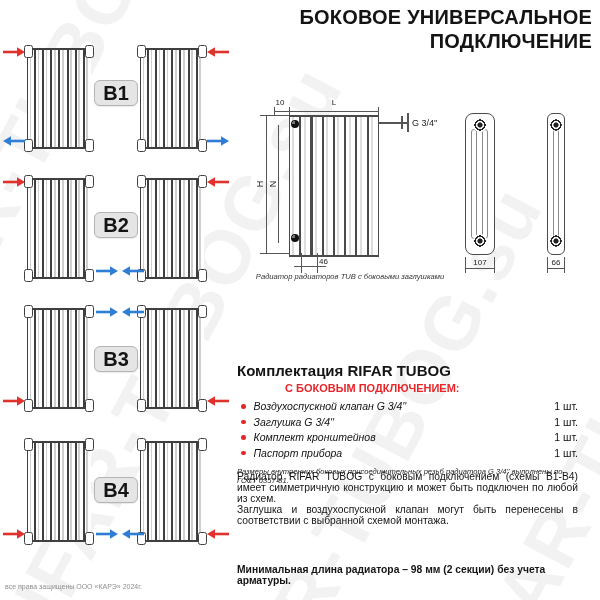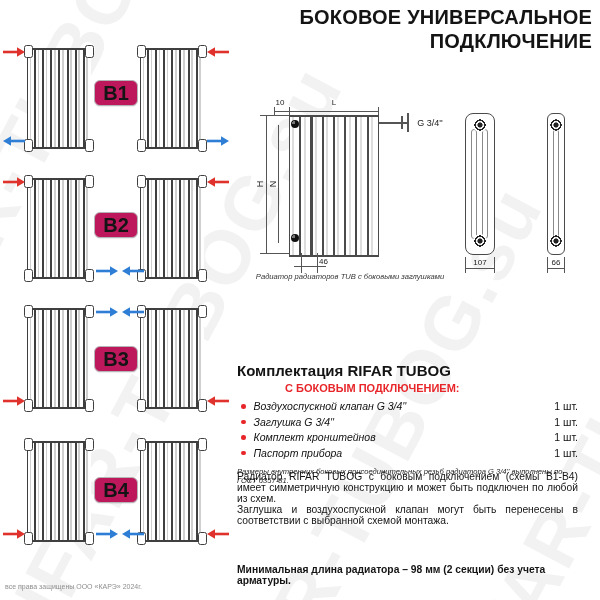--- a/index.html
+++ b/index.html
@@ -14,21 +14,21 @@
   .title{position:absolute;top:6px;right:8px;width:330px;text-align:right;
          font-size:20px;font-weight:bold;line-height:1.18;color:#141414;letter-spacing:.2px;}
   
   .scheme{position:absolute;left:0;width:230px;height:100px;}
   .rad{position:absolute;top:0;width:64px;height:97px;
        background:repeating-linear-gradient(90deg,#3f3f3f 0 1px,#fff 1px 2.6px,#cfcfcf 2.6px 4.2px,#fff 4.2px 7.1px,#3f3f3f 7.1px 8.1px);
        border-top:2.5px solid #3f3f3f;border-bottom:2.5px solid #3f3f3f;}
   .rad-left{left:27px}.rad-right{left:140px}
   .cap{position:absolute;width:7px;height:11px;background:#fff;border:1.2px solid #3f3f3f;border-radius:2.5px;}
   .cap.tl{left:-3px;top:-5px}.cap.tr{right:-3px;top:-5px}.cap.bl{left:-3px;bottom:-5px}.cap.br{right:-3px;bottom:-5px}
-  .scheme-label{position:absolute;left:94px;width:42px;height:24px;background:#be185d;
+  .scheme-label{position:absolute;left:94px;width:42px;height:24px;background:#e5e5e5;
        border:1px solid #b5b5b5;border-radius:6px;display:flex;align-items:center;justify-content:center;
        font-weight:bold;font-size:20px;color:#141414;box-shadow:0 1px 1px rgba(0,0,0,.08);}
   .arr{position:absolute;width:24px;height:12px;}
   .arr svg{display:block;width:100%;height:100%;}
   .red{color:#e0322c}.blue{color:#2e7ed5}
   .v-top{top:-2px}.v-bot{top:87px}
   .h-outer-l{left:2px}.h-outer-r{left:206px}.h-inner-l{left:95px}.h-inner-r{left:121px}
   .dir-left{transform:scaleX(-1);}
   
   .front{position:absolute;left:256px;top:95px;width:200px;height:200px;font-size:8px;color:#222;}
@@ -254,21 +254,21 @@
       <div class="dl" style="left:22px;top:30px;width:1px;height:118px"></div>
       <div class="dlabel rot" style="left:11px;top:84px;width:12px;font-size:9px">N</div>
 
       <div class="fbody"></div>
       <div class="valve" style="left:35px;top:25px"></div>
       <div class="valve" style="left:35px;top:139px"></div>
 
       <div class="dl" style="left:123px;top:27px;width:29px;height:2px"></div>
       <div class="dl" style="left:145px;top:21px;width:1.5px;height:13px"></div>
       <div class="dl" style="left:151px;top:18px;width:1.5px;height:19px"></div>
-      <div class="dlabel" style="left:156px;top:23px;width:36px;font-size:9px;text-align:center">G 3/4''</div>
+      <div class="dlabel" style="left:156px;top:23px;width:36px;font-size:9px;text-align:left">G 3/4''</div>
 
       <div class="dl" style="left:45px;top:158px;width:1px;height:20px"></div>
       <div class="dl" style="left:61px;top:158px;width:1px;height:20px"></div>
       <div class="dl" style="left:38px;top:171px;width:32px;height:1px"></div>
       <div class="dlabel" style="left:63px;top:162px;width:18px;text-align:left">46</div>
     </div>
 
     <div class="caption">Радиатор радиаторов TUB с боковыми заглушками</div>
 
     <div class="sv" style="left:465px;width:30px;height:165px">

